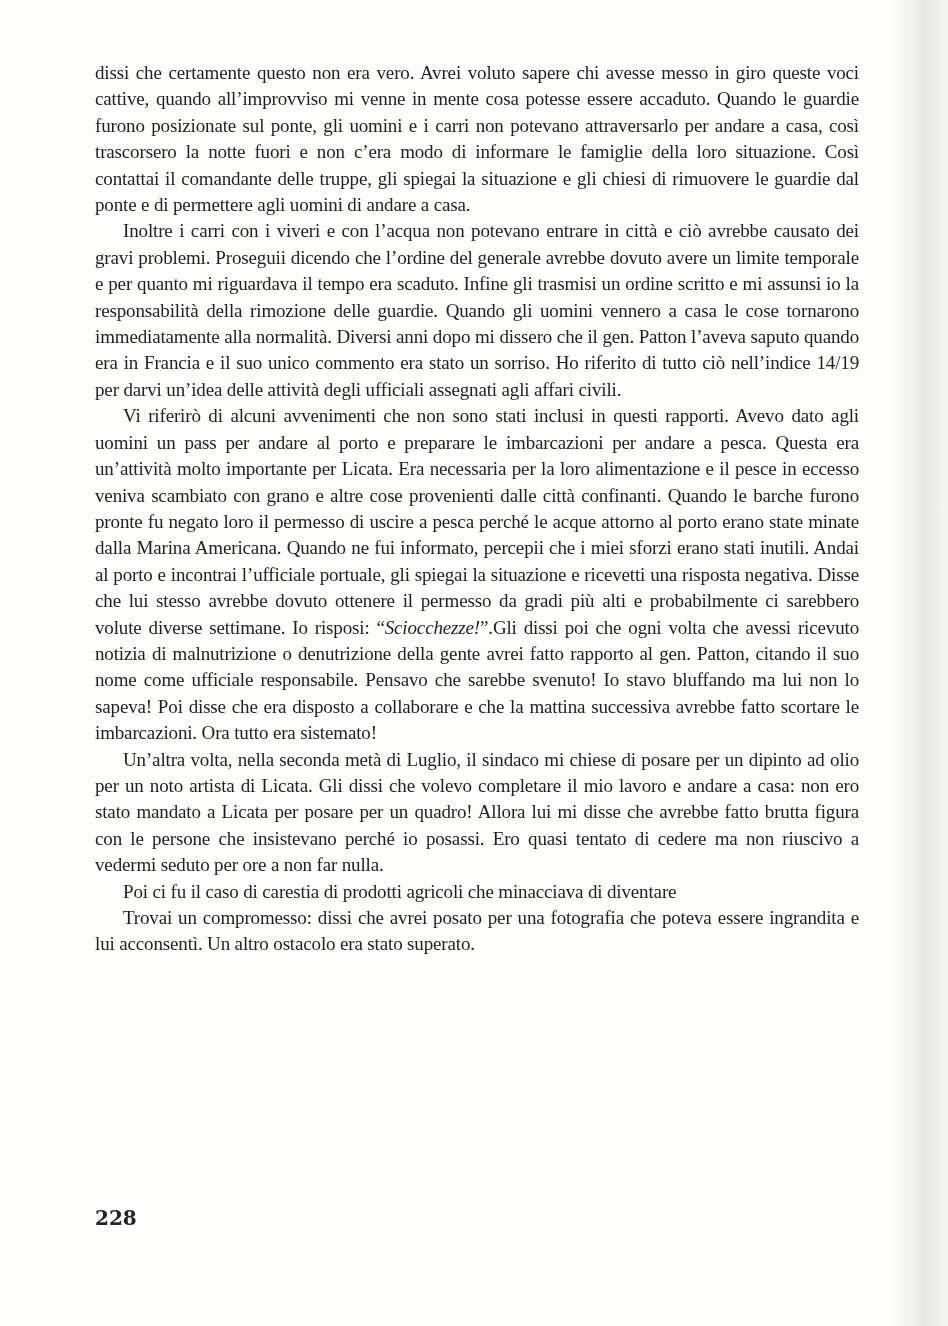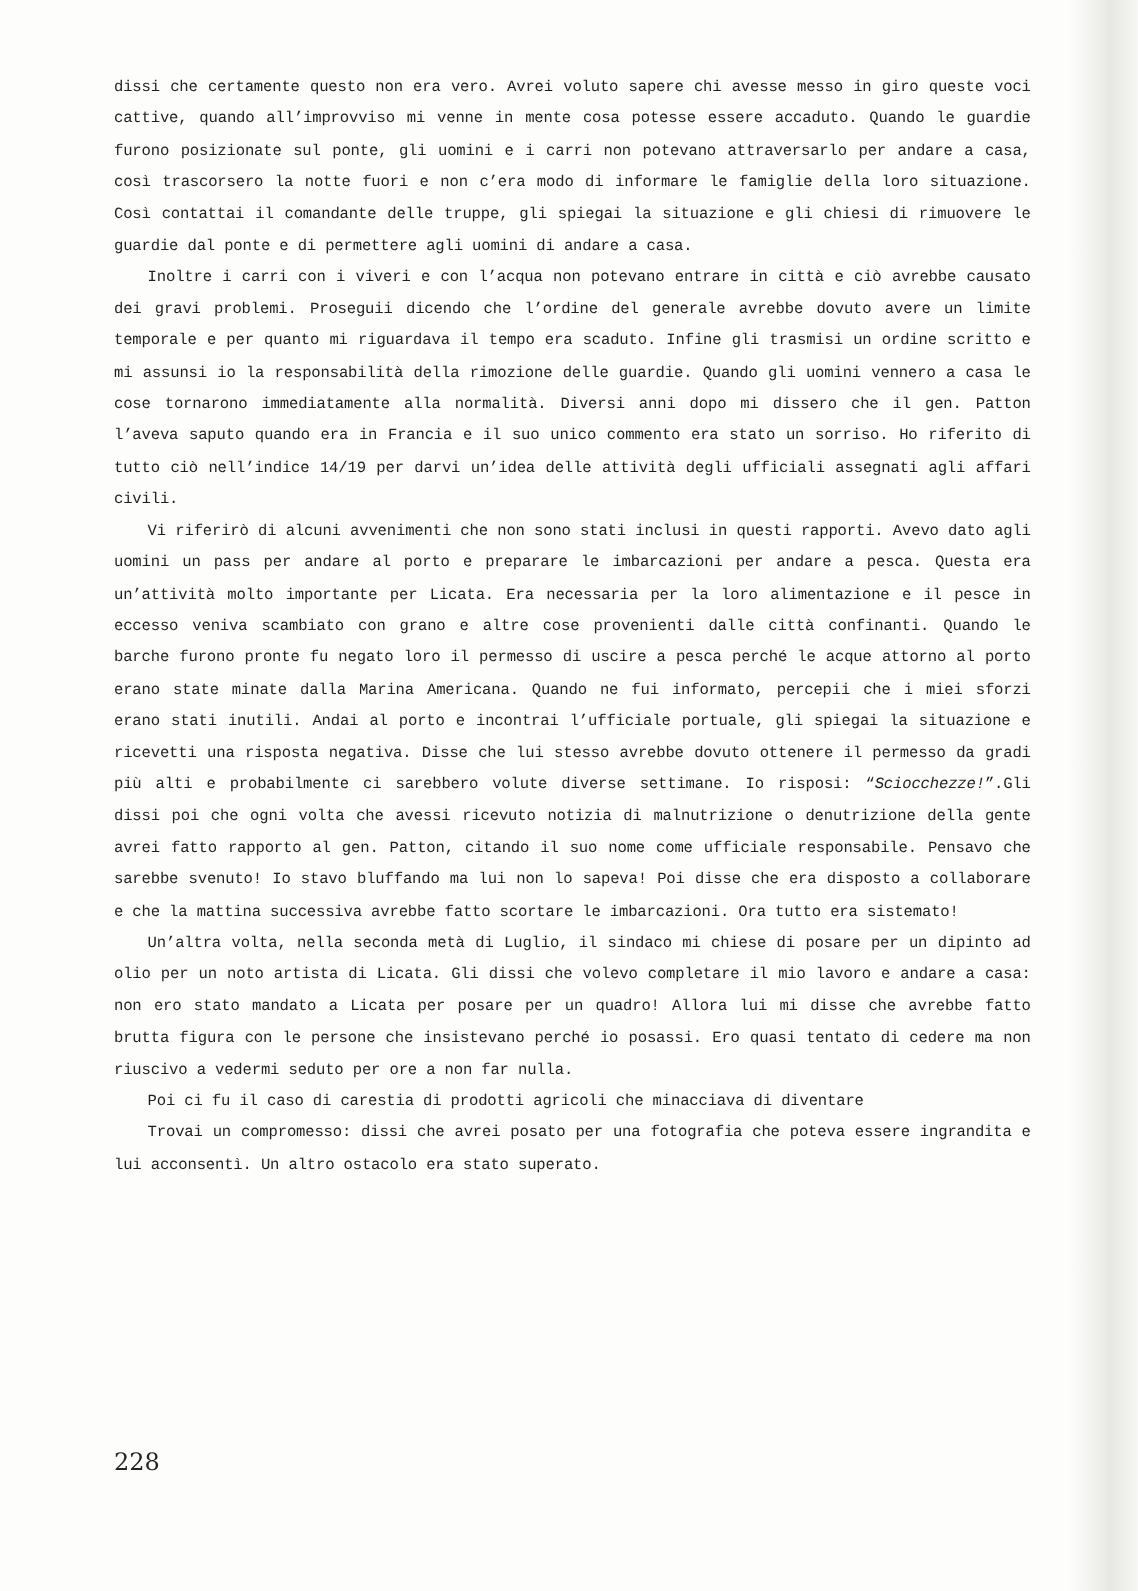--- a/index.html
+++ b/index.html
@@ -30,22 +30,22 @@
       rgba(140,140,132,0.20) 60%,
       rgba(160,160,152,0.14) 85%,
       rgba(190,190,182,0.10) 100%);
     pointer-events: none;
   }
   .text-block {
     position: absolute;
     left: 95px;
     top: 60px;
     width: 764px;
-    font-family: Liberation Mono, monospace;
-    font-size: 13px;
+    font-family: Liberation Serif, serif;
+    font-size: 19px;
     line-height: 26.4px;
     letter-spacing: -0.15px;
     color: #1f1f1f;
     text-align: justify;
   }
   .text-block p {
     margin: 0;
     padding: 0;
   }
   .text-block p.indent {
@@ -55,20 +55,21 @@
     font-style: italic;
     margin-top: 16px;
   }
   .page-number {
     position: absolute;
     left: 95px;
     top: 1206px;
     font-family: "DejaVu Serif", "Liberation Serif", serif;
     font-size: 20px;
     color: #242424;
+    font-weight: bold;
   }
 </style>
 </head>
 <body>
 
 <div class="paper">
   <div class="text-block">
       <p><span>dissi che certamente questo non era vero. Avrei voluto sapere chi avesse messo in giro queste voci cattive, quando all’improvviso mi venne in mente cosa potesse essere accaduto. Quando le guardie furono posizionate sul ponte, gli uomini e i carri non potevano attraversarlo per andare a casa, così trascorsero la notte fuori e non c’era modo di informare le famiglie della loro situazione. Così contattai il comandante delle truppe, gli spiegai la situazione e gli chiesi di rimuovere le guardie dal ponte e di permettere agli uomini di andare a casa.</span></p>
       <p class="indent"><span>Inoltre i carri con i viveri e con l’acqua non potevano entrare in città e ciò avrebbe causato dei gravi problemi. Proseguii dicendo che l’ordine del generale avrebbe dovuto avere un limite temporale e per quanto mi riguardava il tempo era scaduto. Infine gli trasmisi un ordine scritto e mi assunsi io la responsabilità della rimozione delle guardie. Quando gli uomini vennero a casa le cose tornarono immediatamente alla normalità. Diversi anni dopo mi dissero che il gen. Patton l’aveva saputo quando era in Francia e il suo unico commento era stato un sorriso. Ho riferito di tutto ciò nell’indice 14/19 per darvi un’idea delle attività degli ufficiali assegnati agli affari civili.</span></p>
       <p class="indent"><span>Vi riferirò di alcuni avvenimenti che non sono stati inclusi in questi rapporti. Avevo dato agli uomini un pass per andare al porto e preparare le imbarcazioni per andare a pesca. Questa era un’attività molto importante per Licata. Era necessaria per la loro alimentazione e il pesce in eccesso veniva scambiato con grano e altre cose provenienti dalle città confinanti. Quando le barche furono pronte fu negato loro il permesso di uscire a pesca perché le acque attorno al porto erano state minate dalla Marina Americana. Quando ne fui informato, percepii che i miei sforzi erano stati inutili. Andai al porto e incontrai l’ufficiale portuale, gli spiegai la situazione e ricevetti una risposta negativa. Disse che lui stesso avrebbe dovuto ottenere il permesso da gradi più alti e probabilmente ci sarebbero volute diverse settimane. Io risposi: “</span><span class="seg-italic">Sciocchezze!</span><span>”.Gli dissi poi che ogni volta che avessi ricevuto notizia di malnutrizione o denutrizione della gente avrei fatto rapporto al gen. Patton, citando il suo nome come ufficiale responsabile. Pensavo che sarebbe svenuto! Io stavo bluffando ma lui non lo sapeva! Poi disse che era disposto a collaborare e che la mattina successiva avrebbe fatto scortare le imbarcazioni. Ora tutto era sistemato!</span></p>

